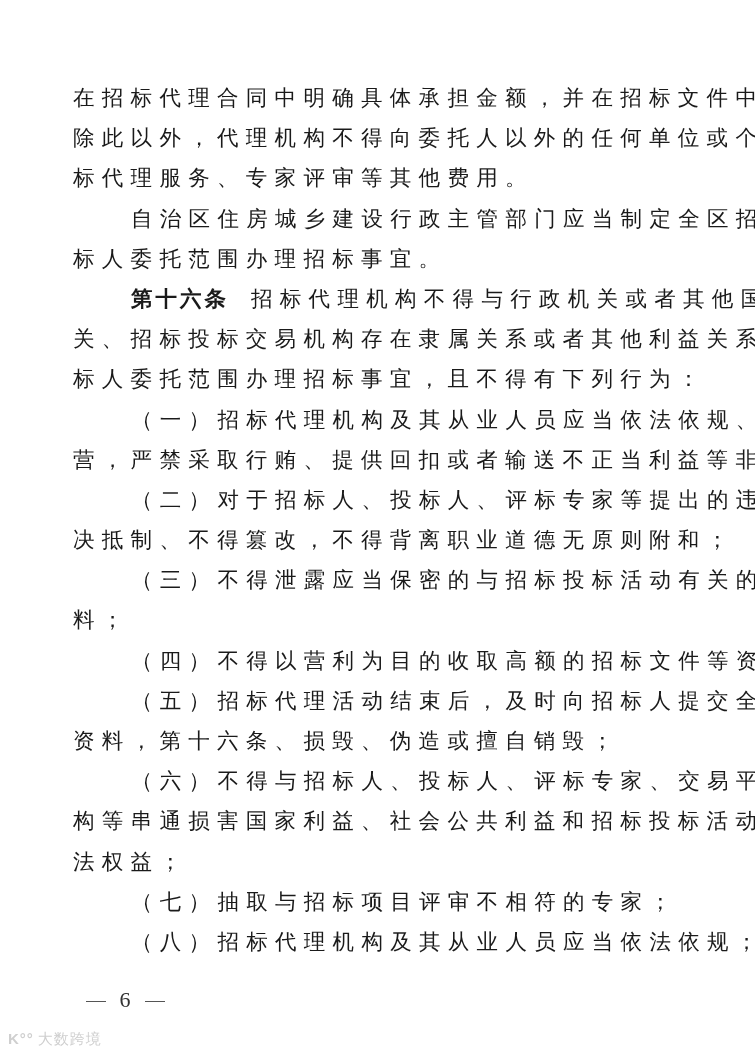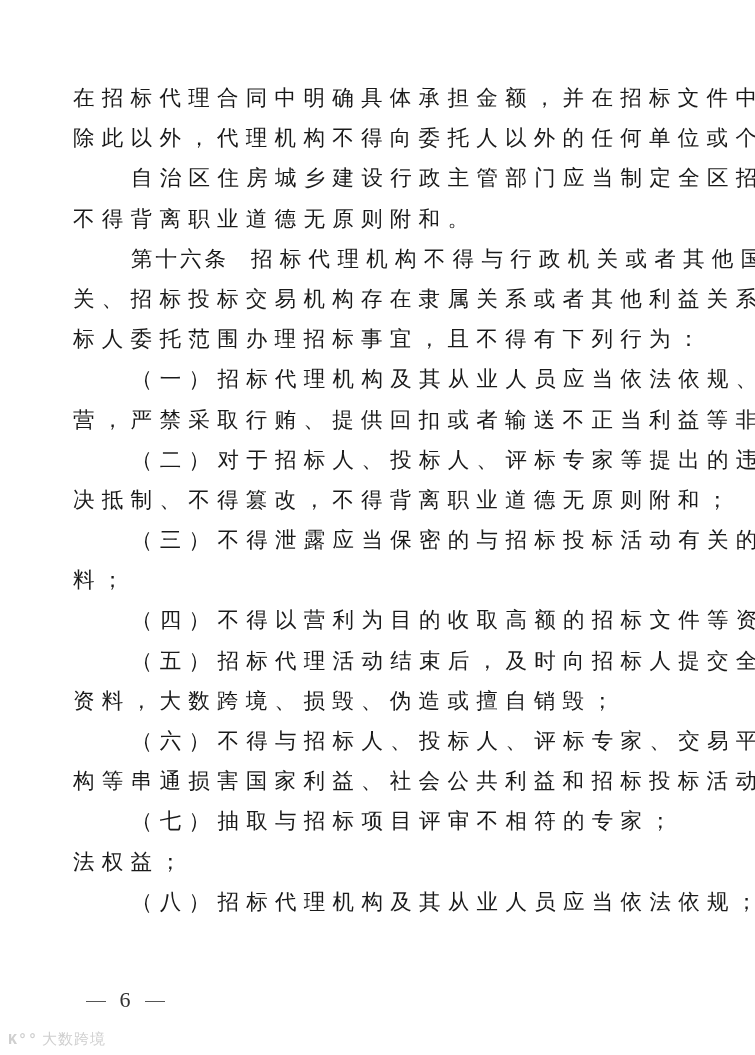--- a/index.html
+++ b/index.html
@@ -19,67 +19,68 @@
   }
   .line {
     height: 40.2px;
     line-height: 40.2px;
     font-size: 21.5px;
     letter-spacing: 7.3px;
     white-space: nowrap;
     font-weight: 500;
   }
   .indent { padding-left: 58px; }
-  .article-head { font-weight: normal; letter-spacing: 3px; margin-right: 22px; }
+  .article-head { font-weight: bold; letter-spacing: 3px; margin-right: 22px; }
   .page-number {
     position: absolute;
     left: 0; top: 987px;
     width: 250px;
     text-align: center;
     font-family: "Liberation Serif", serif;
     font-size: 22px;
     color: #333;
   }
   .page-number .dash {
     display: inline-block; width: 20px; height: 1px; background: #555;
     vertical-align: middle; margin: 0 14px;
   }
   .watermark {
     position: absolute; left: 8px; top: 1030px;
     font-size: 15px; color: #cfcfcf; letter-spacing: 1px;
-    font-family: Liberation Mono, monospace;
+    font-family: Liberation Sans, sans-serif;
   }
   .watermark .logo {
     display: inline-block; font-weight: bold; margin-right: 4px;
   }
 </style>
 </head>
 <body>
 
 <div class="page">
   <div class="line">在招标代理合同中明确具体承担金额，并在招标文件中注明约定。</div>
   <div class="line">除此以外，代理机构不得向委托人以外的任何单位或个人收取招</div>
+  <div class="line">标代理服务、专家评审等其他费用。</div>
   <div class="line indent">自治区住房城乡建设行政主管部门应当制定全区招标代理机</div>
-  <div class="line">不得背离职业道德无原则附和。</div>
+  <div class="line">标人委托范围办理招标事宜。</div>
   <div class="line indent"><span class="article-head">第十六条</span><span>招标代理机构不得与行政机关或者其他国家机</span></div>
   <div class="line">关、招标投标交易机构存在隶属关系或者其他利益关系，严禁超招</div>
   <div class="line">标人委托范围办理招标事宜，且不得有下列行为：</div>
   <div class="line indent">（一）招标代理机构及其从业人员应当依法依规、诚信自律经</div>
   <div class="line">营，严禁采取行贿、提供回扣或者输送不正当利益等非法手段承揽</div>
   <div class="line indent">（二）对于招标人、投标人、评标专家等提出的违法要求应当坚</div>
   <div class="line">决抵制、不得篡改，不得背离职业道德无原则附和；</div>
   <div class="line indent">（三）不得泄露应当保密的与招标投标活动有关的情况和资</div>
   <div class="line">料；</div>
   <div class="line indent">（四）不得以营利为目的收取高额的招标文件等资料费用；</div>
   <div class="line indent">（五）招标代理活动结束后，及时向招标人提交全套招标档案</div>
-  <div class="line">资料，大数跨境、损毁、伪造或擅自销毁；</div>
+  <div class="line">资料，第十六条、损毁、伪造或擅自销毁；</div>
   <div class="line indent">（六）不得与招标人、投标人、评标专家、交易平台运行服务机</div>
   <div class="line">构等串通损害国家利益、社会公共利益和招标投标活动当事人合</div>
+  <div class="line">法权益；</div>
   <div class="line indent">（七）抽取与招标项目评审不相符的专家；</div>
-  <div class="line">法权益；</div>
   <div class="line indent">（八）招标代理机构及其从业人员应当依法依规；</div>
 </div>
 
 <div class="page-number">
   <span class="dash"></span><span>6</span><span class="dash"></span>
 </div>
 
 <div class="watermark">
   <span class="logo">K°°</span><span>大数跨境</span>
 </div>

